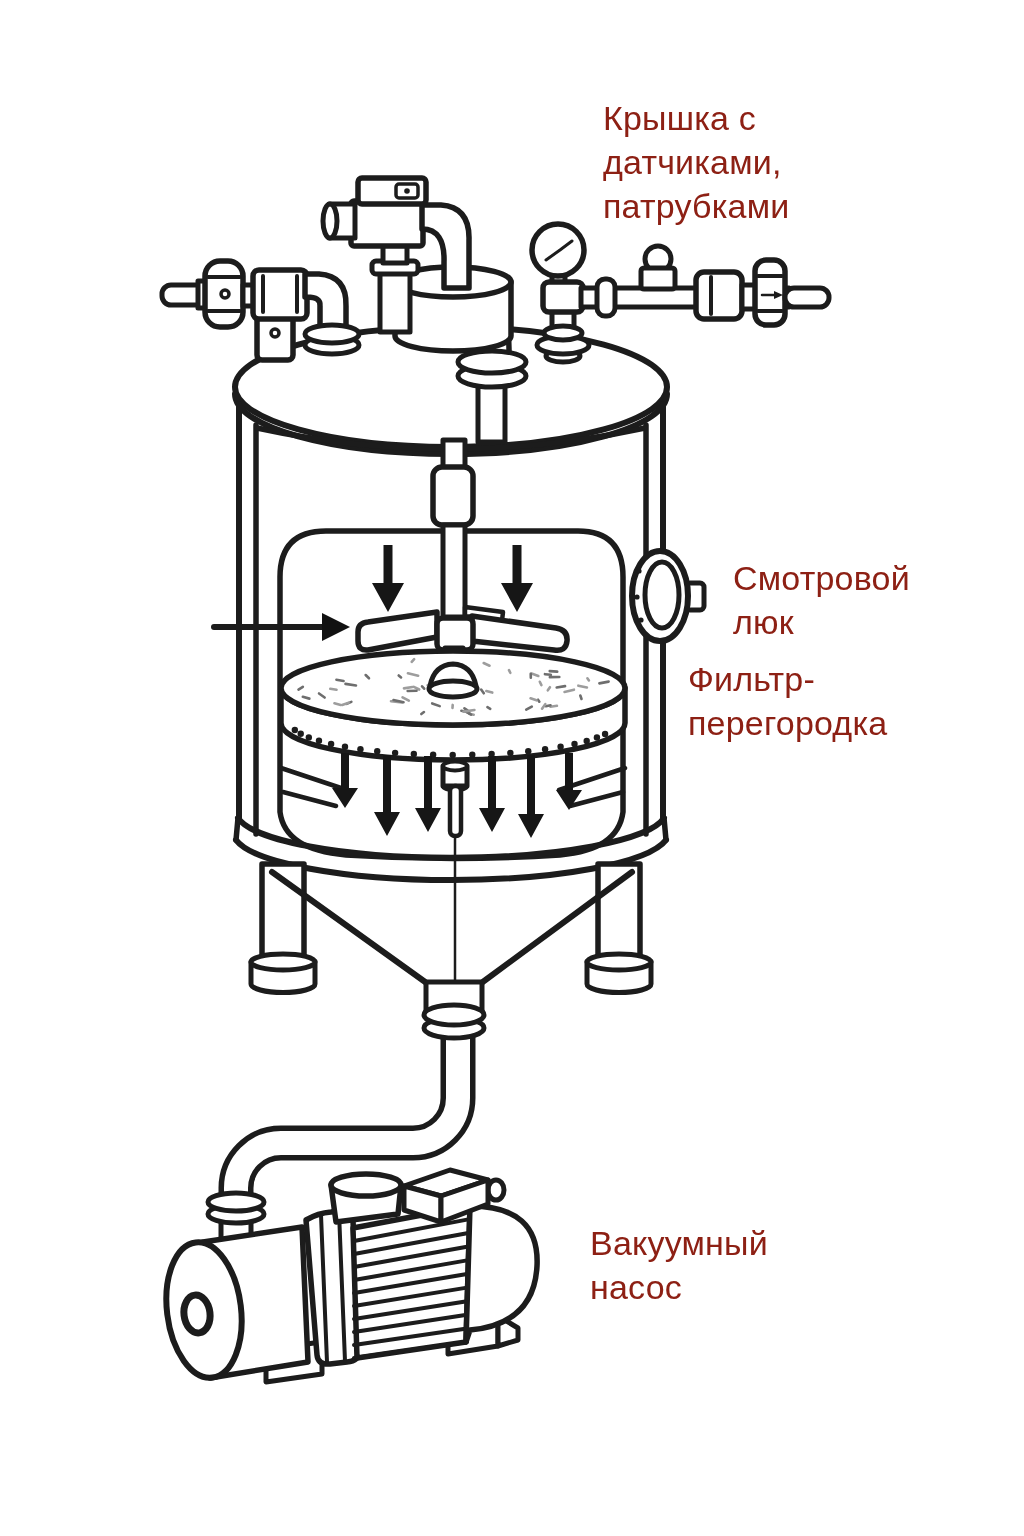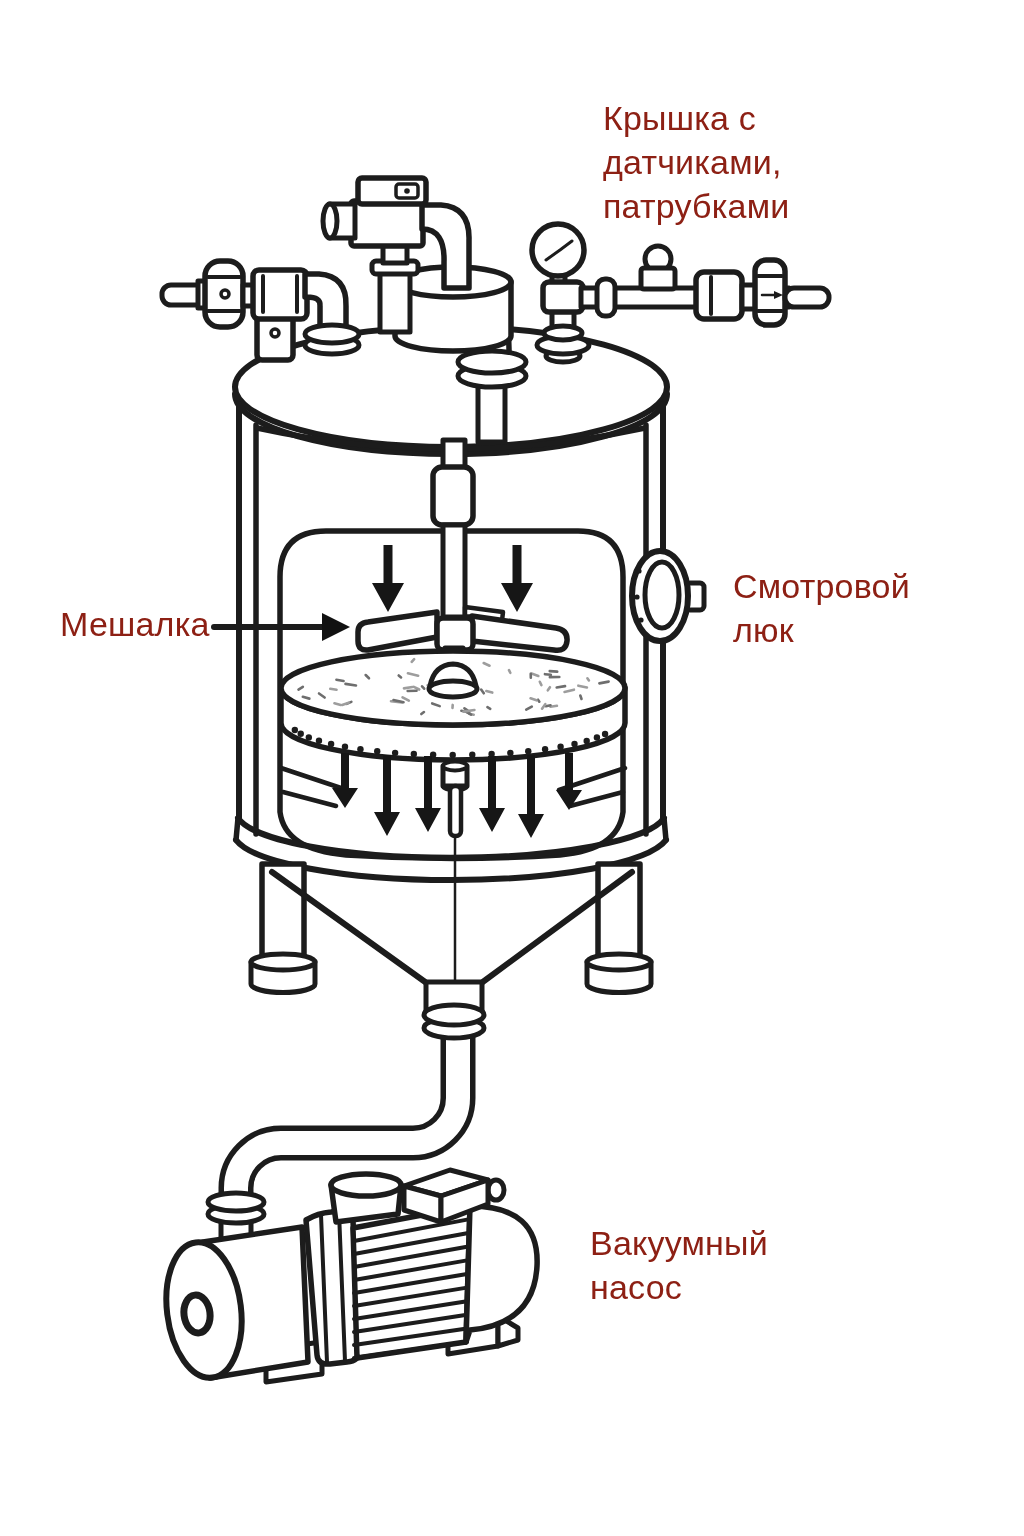--- a/index.html
+++ b/index.html
@@ -299,19 +299,20 @@
         <path d="M 214 627 H 324" stroke-width="6"></path>
         <path d="M 322 613 L 350 627 L 322 641 Z" fill="#111" stroke="none"></path>
       </g>
 
     </g>
   </svg>
 
   <div class="label" style="left:603px;top:97px;">Крышка с
 датчиками,
 патрубками</div>
-  <div class="label" style="left:60px;top:603px;">Мешалка</div>
-  <div class="label" style="left:733px;top:557px;margin-top:8px;">Смотровой
+  <div class="label" style="left:733px;top:557px;">Смотровой
 люк</div>
+  <div class="label" style="left:688px;top:658px;">Фильтр-
+перегородка</div>
   <div class="label" style="left:590px;top:1222px;">Вакуумный
 насос</div>
 
 </div>
 
 </body></html>

